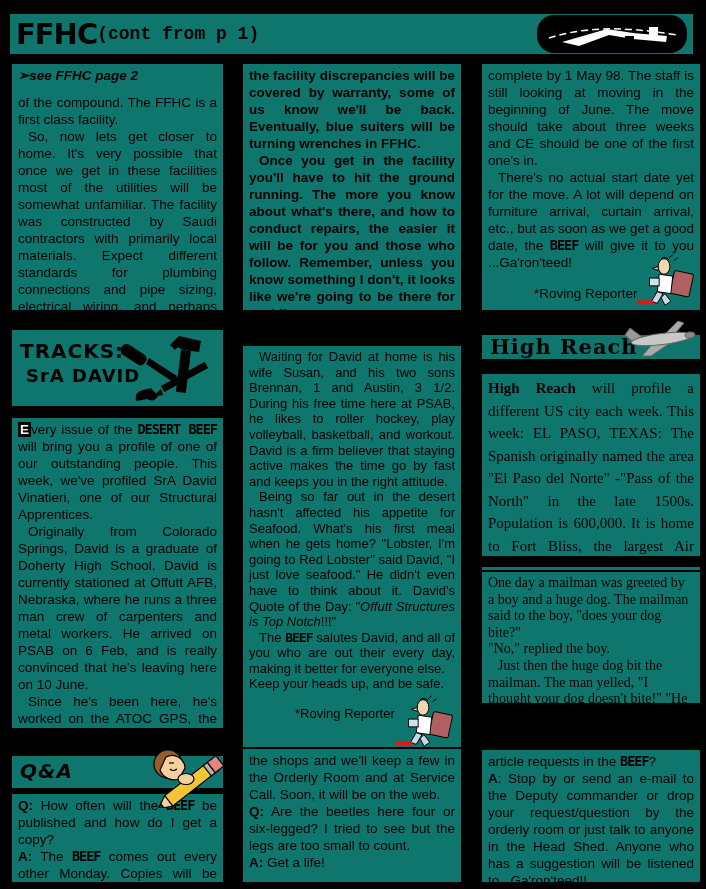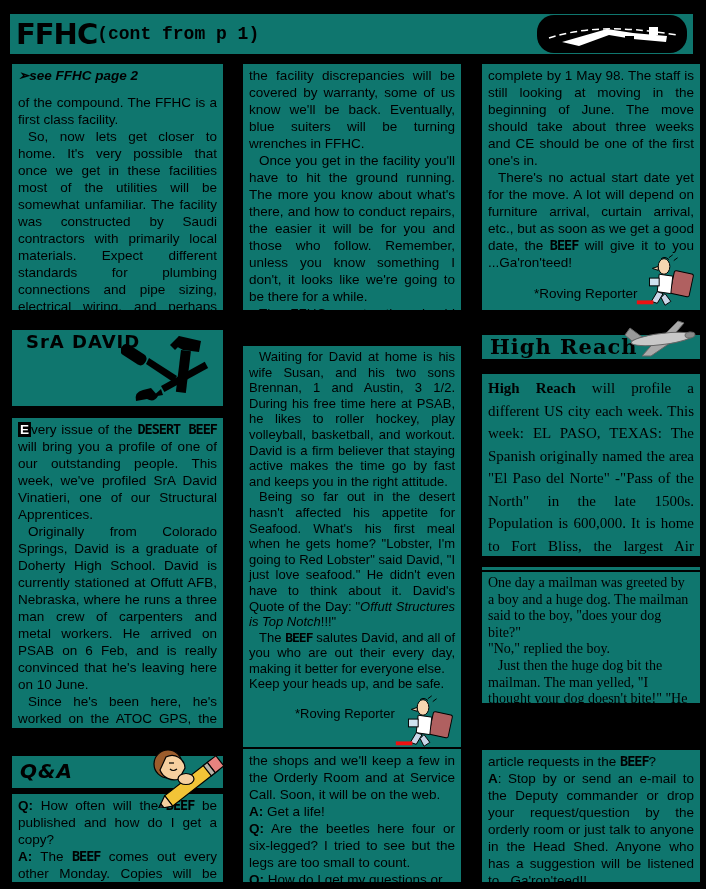--- a/index.html
+++ b/index.html
@@ -54,21 +54,21 @@
     </span>
   </div>
 </div>
 
 <div class="box txt sans" style="left:10px;top:62px;width:215px;height:250px;">
     <div class="para see"><span class="b">➢</span><span class="i">see </span><span class="bi">FFHC</span><span class="i"> page 2</span></div>
     <div class="para"><span>of the compound.  The FFHC is a first class facility.</span></div>
     <div class="para ind"><span>So, now lets get closer to home. It's very possible that once we get in these facilities most of the utilities will be somewhat unfamiliar.  The facility was constructed by Saudi contractors with primarily local materials.  Expect different standards for plumbing connections and pipe sizing, electrical wiring, and perhaps even new structural practices.</span></div>
   </div>
 
-<div class="box txt sans" style="left:241px;top:62px;width:222px;height:250px;">
+<div class="box txt sans" style="left:241px;top:62px;width:222px;height:250px;font-weight:bold;">
     <div class="para"><span>the facility discrepancies will be covered by warranty, some of us know we'll be back.  Eventually, blue suiters will be turning wrenches in FFHC.</span></div>
     <div class="para ind"><span>Once you get in the facility you'll have to hit the ground running.  The more you know about what's there, and how to conduct repairs, the easier it will be for you and those who follow.  Remember, unless you know something I don't, it looks like we're going to be there for a while.</span></div>
     <div class="para ind"><span>The FFHC construction should be</span></div>
   </div>
 
 <div class="box txt sans" style="left:480px;top:62px;width:222px;height:250px;">
   <span class="abs" style="right:2px;bottom:2px;">
     <svg width="66" height="54" viewBox="0 0 68 54">
       <g stroke="#000" stroke-width="1">
         <rect x="44" y="16" width="20" height="24" rx="2" fill="#b06060" transform="rotate(12 44 16)"></rect>
@@ -83,20 +83,21 @@
         <path d="M38 3 l4 -3 M43 6 l4 -3" stroke="#000" fill="none"></path>
       </g>
     </svg>
   </span>
 <div class="para"><span>complete by 1 May 98.  The staff is still looking at moving in the beginning of June.  The move should take about three weeks and CE should be one of the first one's in.</span></div>
     <div class="para ind"><span>There's no actual start date yet for the move.  A lot will depend on furniture arrival, curtain arrival, etc., but as soon as we get a good date, the </span><span class="beef">BEEF</span><span> will give it to you ...Ga'ron'teed!</span></div>
     <div class="para rr"><span>*Roving Reporter</span></div>
   </div>
 
 <div class="box" style="left:10px;top:328px;width:215px;height:80px;">
+  <div class="hdr-disp tracks-line1">TRACKS:</div>
   <div class="hdr-disp tracks-line2">SrA DAVID</div>
   <span class="abs" style="right:2px;top:2px;">
     <svg width="100" height="74" viewBox="0 0 100 74">
       <g fill="#000">
         <rect x="4" y="10" width="28" height="12" rx="5" transform="rotate(33 4 10)"></rect>
         <polygon points="28,26 56,44 52,50 25,32"></polygon>
         <polygon points="58,4 80,9 78,20 62,18 53,13"></polygon>
         <polygon points="58,4 49,13 54,18 61,11"></polygon>
         <rect x="60" y="18" width="10" height="42" transform="rotate(7 60 18)"></rect>
         <rect x="40" y="54" width="50" height="7" transform="rotate(-29 40 54)"></rect>
@@ -187,21 +188,20 @@
   </svg>
 </span>
 
 <div class="box txt sans" style="left:10px;top:792px;width:215px;height:92px;">
     <div class="para"><span class="b">Q:</span><span>  How often will the </span><span class="beef">BEEF</span><span> be published and how do I get a copy?</span></div>
     <div class="para"><span class="b">A:</span><span>  The </span><span class="beef">BEEF</span><span> comes out every other Monday.  Copies will be sent to all</span></div>
   </div>
 
 <div class="box txt sans" style="left:241px;top:747px;width:222px;height:137px;">
     <div class="para"><span>the shops and we'll keep a few in the Orderly Room and at Service Call.  Soon, it will be on the web.</span></div>
+    <div class="para"><span class="b">Q:</span><span> Are the beetles here four or six-legged? I tried to see but the legs are too small to count.</span></div>
     <div class="para"><span class="b">A:</span><span>  Get a life!</span></div>
-    <div class="para"><span class="b">Q:</span><span> Are the beetles here four or six-legged? I tried to see but the legs are too small to count.</span></div>
-    <div class="para"><span class="b">Q:</span><span>  How do I get my questions or</span></div>
   </div>
 
 <div class="box txt sans" style="left:480px;top:748px;width:222px;height:136px;">
     <div class="para"><span>article requests in the </span><span class="beef">BEEF</span><span>?</span></div>
     <div class="para"><span class="b">A</span><span>:  Stop by or send an e-mail to the Deputy commander or drop your request/question by the orderly room or just talk to anyone in the Head Shed.  Anyone who has a suggestion will be listened to...Ga'ron'teed!!</span></div>
   </div>
 
 </body></html>

